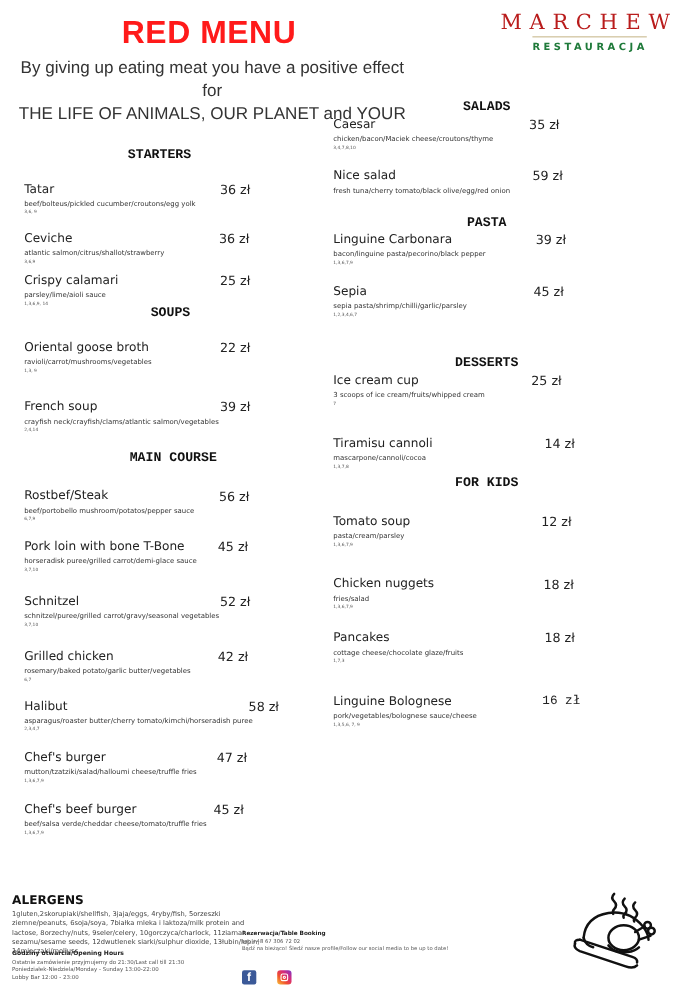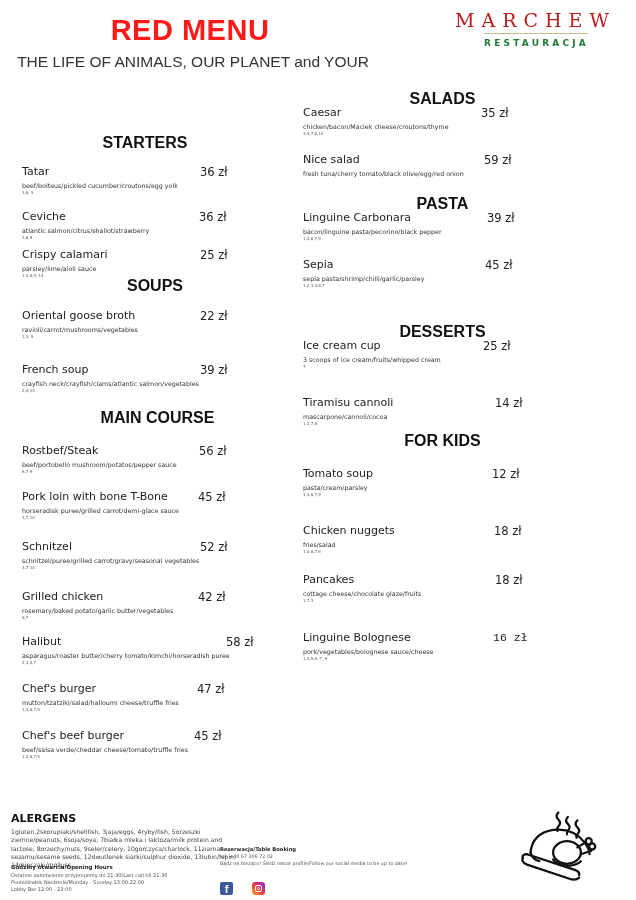--- a/index.html
+++ b/index.html
@@ -6,21 +6,21 @@
   body { width:636px; height:900px; position:relative; overflow:hidden;
          font-family:"DejaVu Sans", sans-serif; color:#222; }
   .abs { position:absolute; }
   .title { left:0; width:380px; top:14px; text-align:center; color:#ff1a1a;
            font-family:"Liberation Sans", sans-serif; font-weight:bold; font-size:29px; letter-spacing:0.5px; }
   .tagline { left:8px; width:370px; top:51px; text-align:center; font-family:"Liberation Sans", sans-serif;
              font-size:15.5px; line-height:21px; color:#333; font-weight:300; }
   .logo-main { left:455px; top:9px; font-family:"DejaVu Serif", serif; font-size:19px; letter-spacing:7px; color:#b91c1c; }
   .logo-line { left:484px; top:33px; width:104px; height:1px; background:#c9b98f; }
   .logo-sub { left:484px; top:38px; font-family:"DejaVu Sans", sans-serif; font-weight:bold; font-size:9px; letter-spacing:3.2px; color:#1f7a3a; }
-  .section-h { font-family:Liberation Sans, sans-serif; font-weight:bold; font-size:16px; color:#111; text-align:center; }
+  .section-h { font-family:Liberation Mono, monospace; font-weight:bold; font-size:12px; color:#111; text-align:center; }
   .item { width:230px; }
   .item-name { position:absolute; left:0; top:0; font-size:11px; color:#222; white-space:nowrap; }
   .item-price { position:absolute; top:0; font-size:11.5px; color:#222; white-space:nowrap; }
   .item-desc { position:absolute; left:0; top:17px; font-size:6.3px; color:#333; white-space:nowrap; }
   .item-alg { position:absolute; left:0; top:25px; font-size:4px; color:#555; white-space:nowrap; }
   .alg-h { left:11px; top:812px; font-weight:bold; font-size:11px; color:#111; font-family:"DejaVu Sans", sans-serif; }
   .alg-body { left:11px; top:828px; width:230px; font-size:6.1px; line-height:8.3px; color:#444; }
   .hours-h { left:11px; top:864px; font-weight:bold; font-size:5.5px; color:#222; }
   .hours-l { left:11px; font-size:5px; color:#555; white-space:nowrap; }
   .book-h { left:220px; top:846px; font-weight:bold; font-size:5.2px; color:#222; white-space:nowrap; }
@@ -30,20 +30,21 @@
   .ig { left:252px; top:882px; width:13px; height:13px; border-radius:3px;
         background:linear-gradient(45deg,#f9c33a 0%,#f0522c 35%,#d62a7a 65%,#7a36c9 100%); }
   .ig-inner { position:absolute; left:3px; top:3px; width:5px; height:5px; border:1px solid #fff; border-radius:2px; }
   .ig-dot { position:absolute; left:5px; top:5px; width:1px; height:1px; border:1px solid #fff; border-radius:50%; }
 </style>
 </head>
 <body>
 
 <div class="abs title">RED MENU</div>
 <div class="abs tagline">
+  <div>By giving up eating meat you have a positive effect for</div>
   <div>THE LIFE OF ANIMALS, OUR PLANET and YOUR</div>
 </div>
 <div class="abs logo-main">MARCHEW</div>
 <div class="abs logo-line"></div>
 <div class="abs logo-sub">RESTAURACJA</div>
 
 <div class="abs section-h" style="left:60px;width:170px;top:134px;">STARTERS</div>
 
 <div class="abs item" style="left:22px;top:165px;">
   <span class="item-name">Tatar</span>

